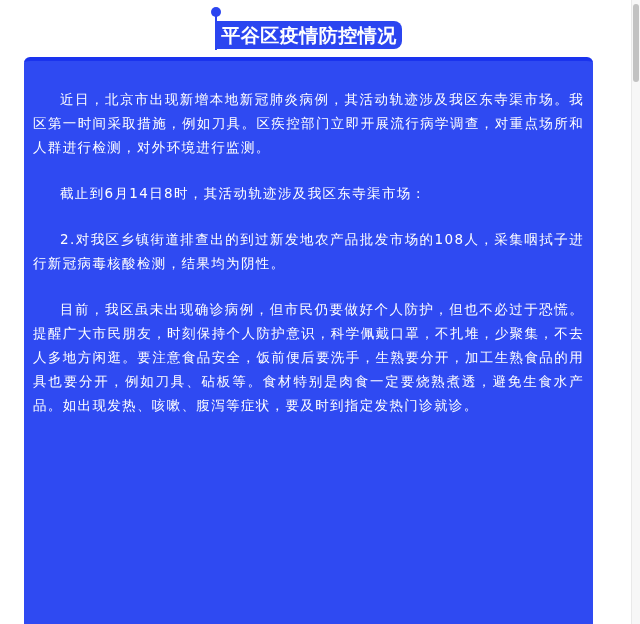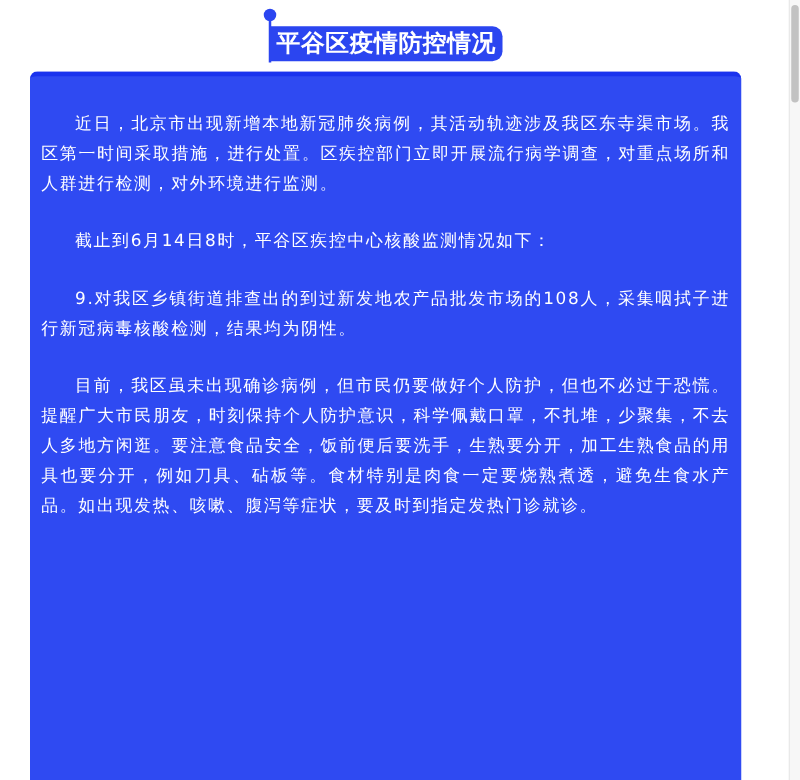--- a/index.html
+++ b/index.html
@@ -50,21 +50,21 @@
 </style>
 </head>
 <body>
 
 <div class="page">
   <div class="title-pin-dot"></div>
   <div class="title-pin-line"></div>
   <div class="title-banner">平谷区疫情防控情况通报</div>
 
   <div class="card">
-    <p class="para">近日，北京市出现新增本地新冠肺炎病例，其活动轨迹涉及我区东寺渠市场。我区第一时间采取措施，进行处置。区疾控部门立即开展流行病学调查，对重点场所和人群进行检测，对外环境进行监测。</p>
-    <p class="para">截止到6月14日8时，平谷区疾控中心核酸监测情况如下：</p>
-    <p class="para">9.对我区乡镇街道排查出的到过新发地农产品批发市场的108人，采集咽拭子进行新冠病毒核酸检测，结果均为阴性。</p>
+    <p class="para">近日，北京市出现新增本地新冠肺炎病例，其活动轨迹涉及我区东寺渠市场。我区第一时间采取措施，例如刀具。区疾控部门立即开展流行病学调查，对重点场所和人群进行检测，对外环境进行监测。</p>
+    <p class="para">截止到6月14日8时，其活动轨迹涉及我区东寺渠市场：</p>
+    <p class="para">2.对我区乡镇街道排查出的到过新发地农产品批发市场的108人，采集咽拭子进行新冠病毒核酸检测，结果均为阴性。</p>
     <p class="para">目前，我区虽未出现确诊病例，但市民仍要做好个人防护，但也不必过于恐慌。提醒广大市民朋友，时刻保持个人防护意识，科学佩戴口罩，不扎堆，少聚集，不去人多地方闲逛。要注意食品安全，饭前便后要洗手，生熟要分开，加工生熟食品的用具也要分开，例如刀具、砧板等。食材特别是肉食一定要烧熟煮透，避免生食水产品。如出现发热、咳嗽、腹泻等症状，要及时到指定发热门诊就诊。</p>
   </div>
 </div>
 
 <div class="scrollbar-track"></div>
 <div class="scrollbar-thumb"></div>
 
 </body></html>

